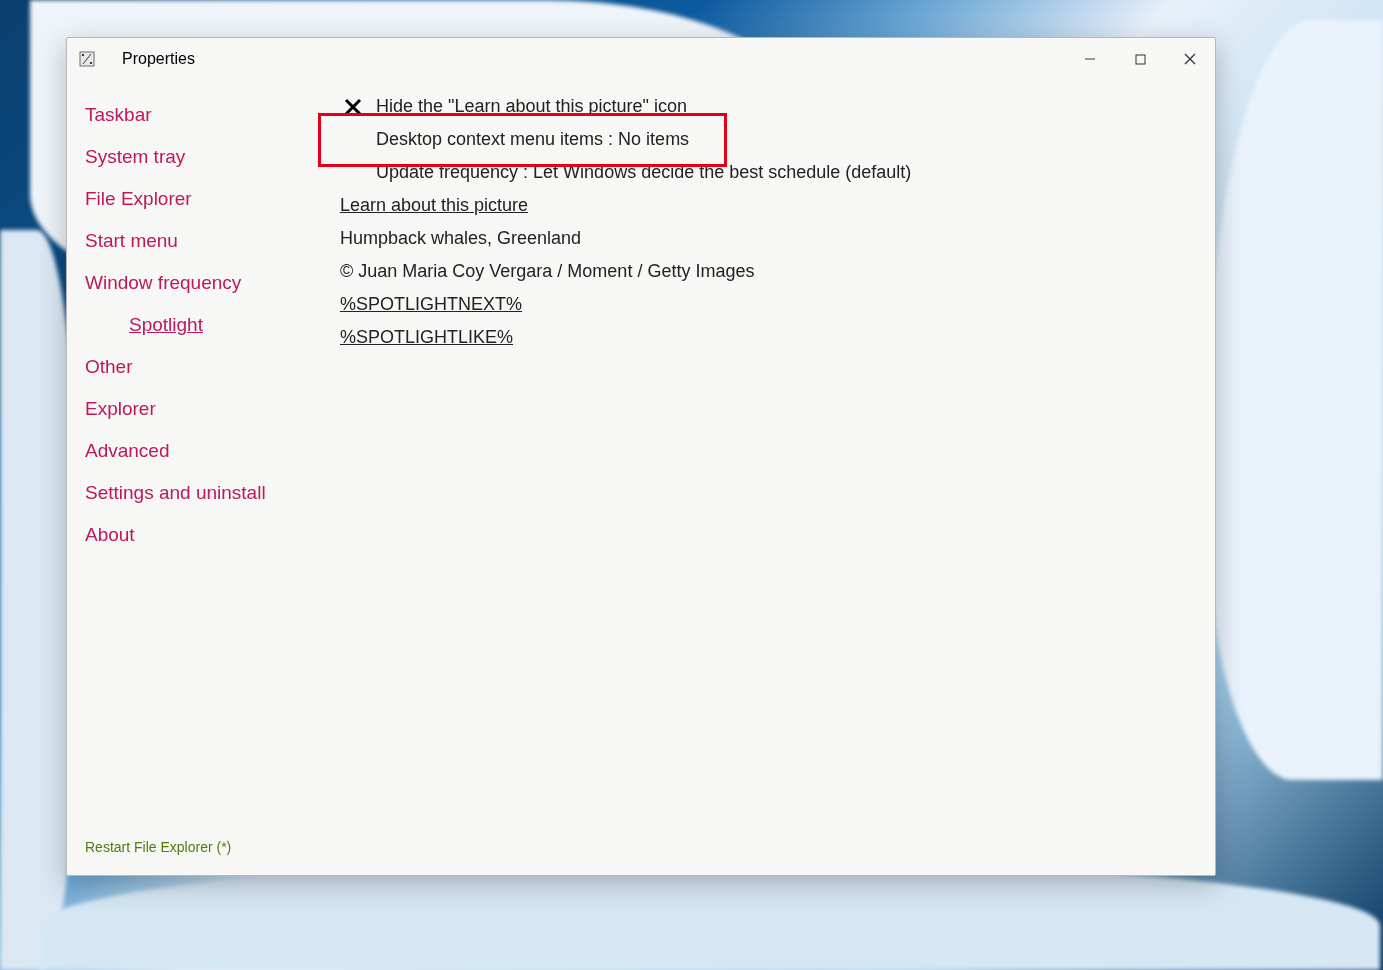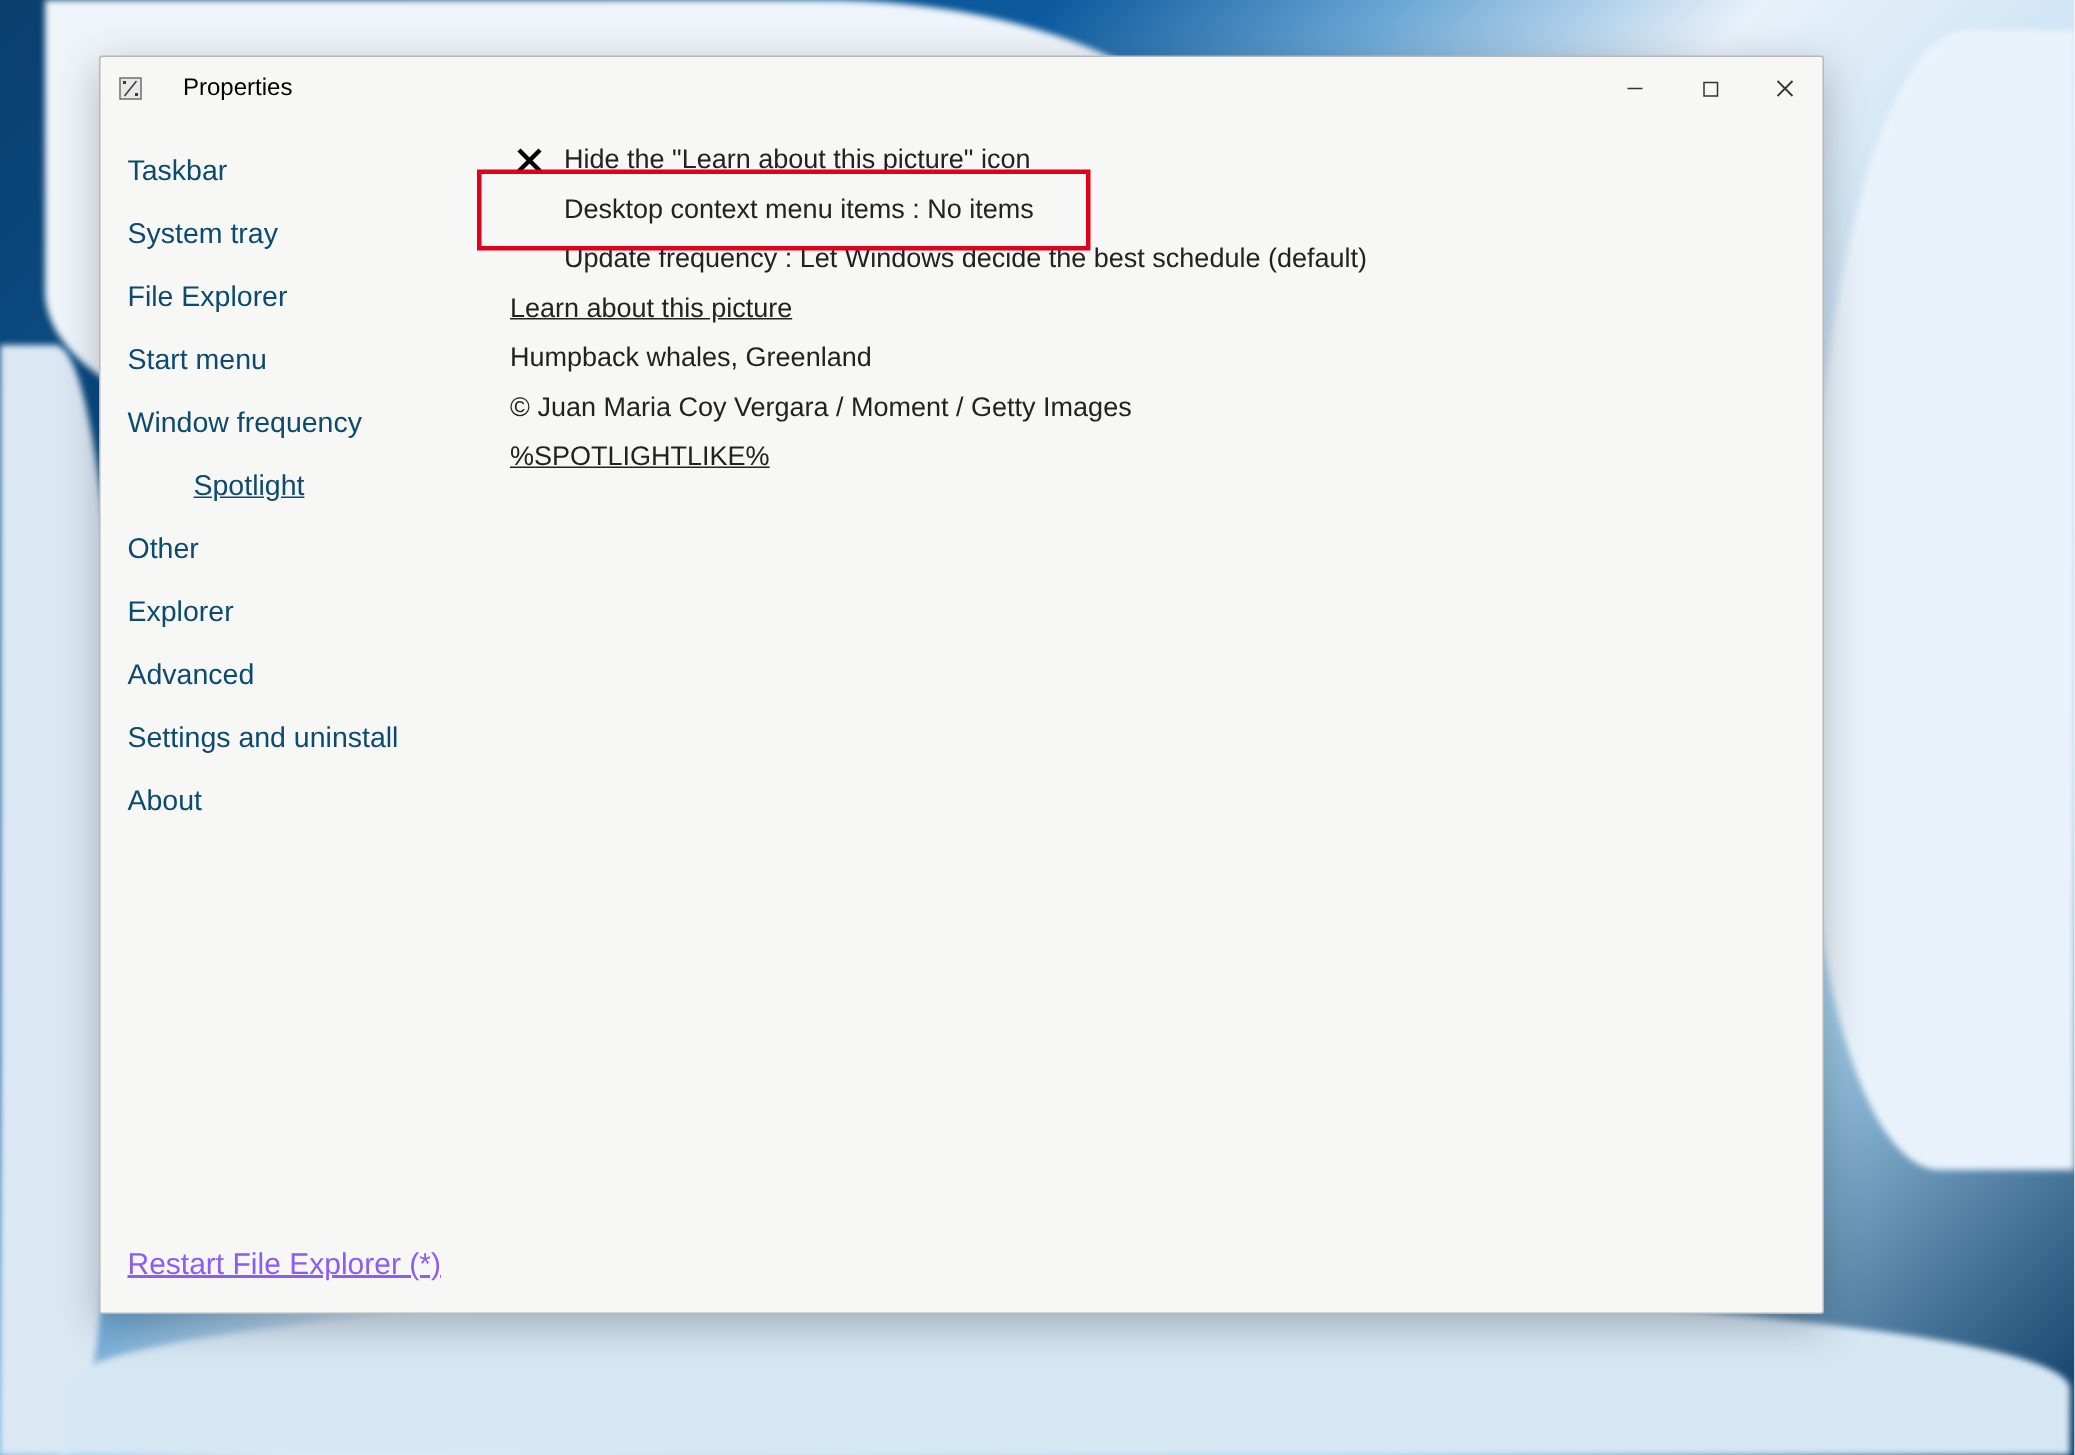--- a/index.html
+++ b/index.html
@@ -28,38 +28,38 @@
   }
   .title-left { display:flex; align-items:center; gap:27px; }
   .app-icon { width:16px; height:16px; display:inline-flex; align-items:center; justify-content:center; }
   .app-title { font-size:16px; color:#000; }
   .win-controls { display:flex; }
   .win-btn { width:50px; height:42px; display:flex; align-items:center; justify-content:center; color:#333; }
 
   .body { flex:1; display:flex; position:relative; }
   .sidebar { width:269px; padding:14px 0 0 18px; }
   .sidebar-item {
-    font-size:19px; color:#0c4a6e; padding:10px 0; cursor:pointer;
+    font-size:19px; color:#be185d; padding:10px 0; cursor:pointer;
   }
   .sidebar-item.selected { text-decoration:underline;margin-left:44px; }
 
   .content { flex:1; padding:10px 18px 0 4px; font-size:18px; color:#222; }
   .row { padding:6px 0; }
   .opt-row { display:flex; align-items:center; gap:10px; padding:6px 0 6px 0; }
   .opt-icon { width:26px; display:flex; justify-content:center; }
   .opt-subrow { padding:6px 0 6px 36px; }
   .link { text-decoration:underline; cursor:pointer; }
 
   .highlight-box {
     position:absolute; border:3px solid #e1001a; pointer-events:none;
     top:33px; left:251px; width:409px; height:54px;
   }
 
   .footer-link {
-    position:absolute; bottom:20px; left:18px; font-size:20px; text-decoration:underline; color:#8b5cf6; cursor:pointer;
+    position:absolute; bottom:20px; left:18px; font-size:14px; color:#4d7c0f; cursor:pointer;
   }
 
   svg { display:block; }
 </style>
 </head>
 <body>
 
 <div class="desktop">
   <div class="blob b1"></div>
   <div class="blob b2"></div>
@@ -124,20 +124,21 @@
               </svg>
           </span>
           <span>Hide the "Learn about this picture" icon</span>
         </div>
         <div class="opt-subrow">Desktop context menu items : No items</div>
         <div class="opt-subrow">Update frequency : Let Windows decide the best schedule (default)</div>
 
         <div class="row"><span class="link">Learn about this picture</span></div>
         <div class="row">Humpback whales, Greenland</div>
         <div class="row">© Juan Maria Coy Vergara / Moment / Getty Images</div>
+        <div class="row"><span class="link">%SPOTLIGHTNEXT%</span></div>
         <div class="row"><span class="link">%SPOTLIGHTLIKE%</span></div>
       </div>
 
       <div class="highlight-box"></div>
 
       <span class="footer-link">Restart File Explorer (*)</span>
     </div>
 
   </div>
 </div>

